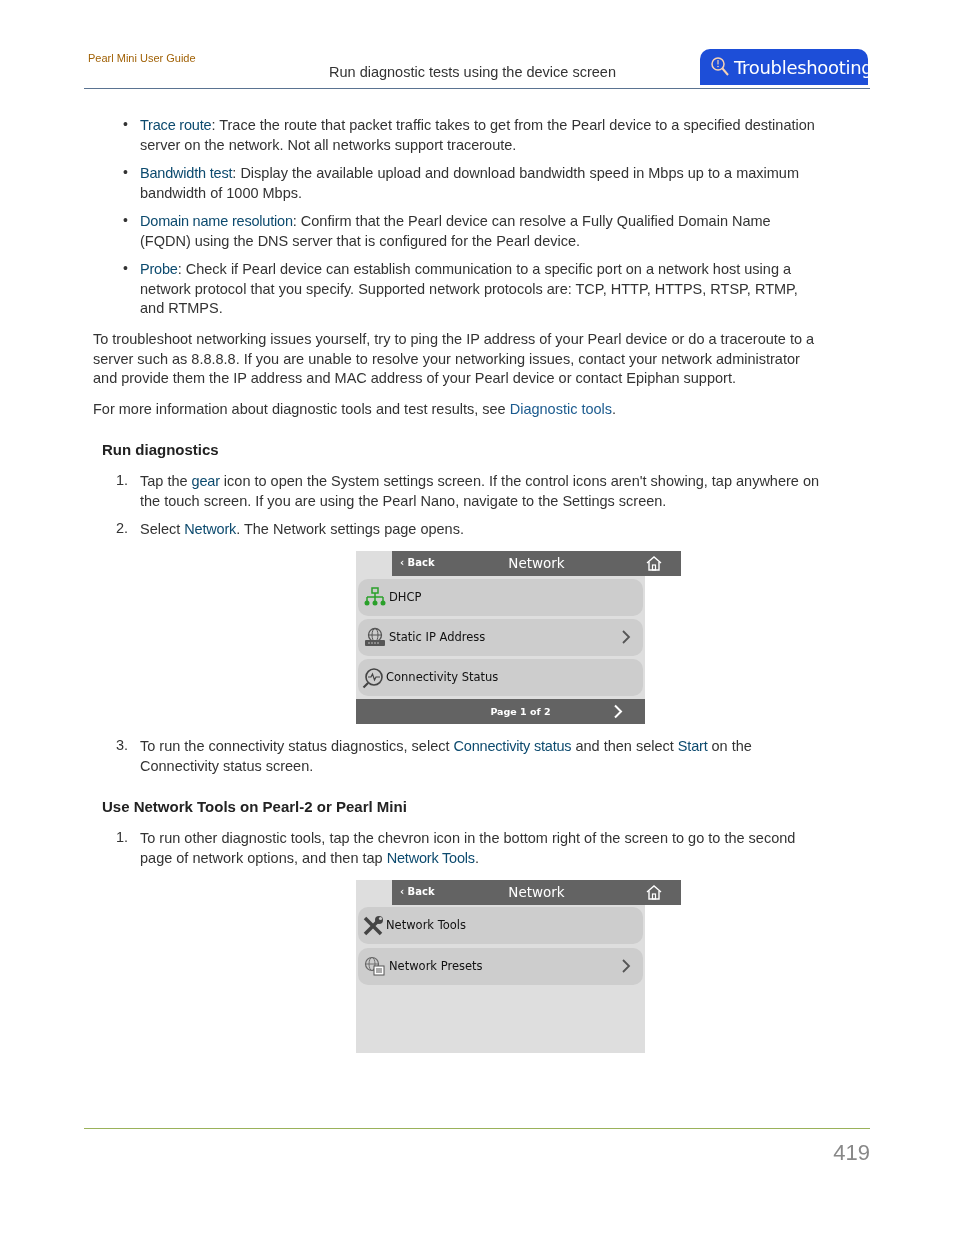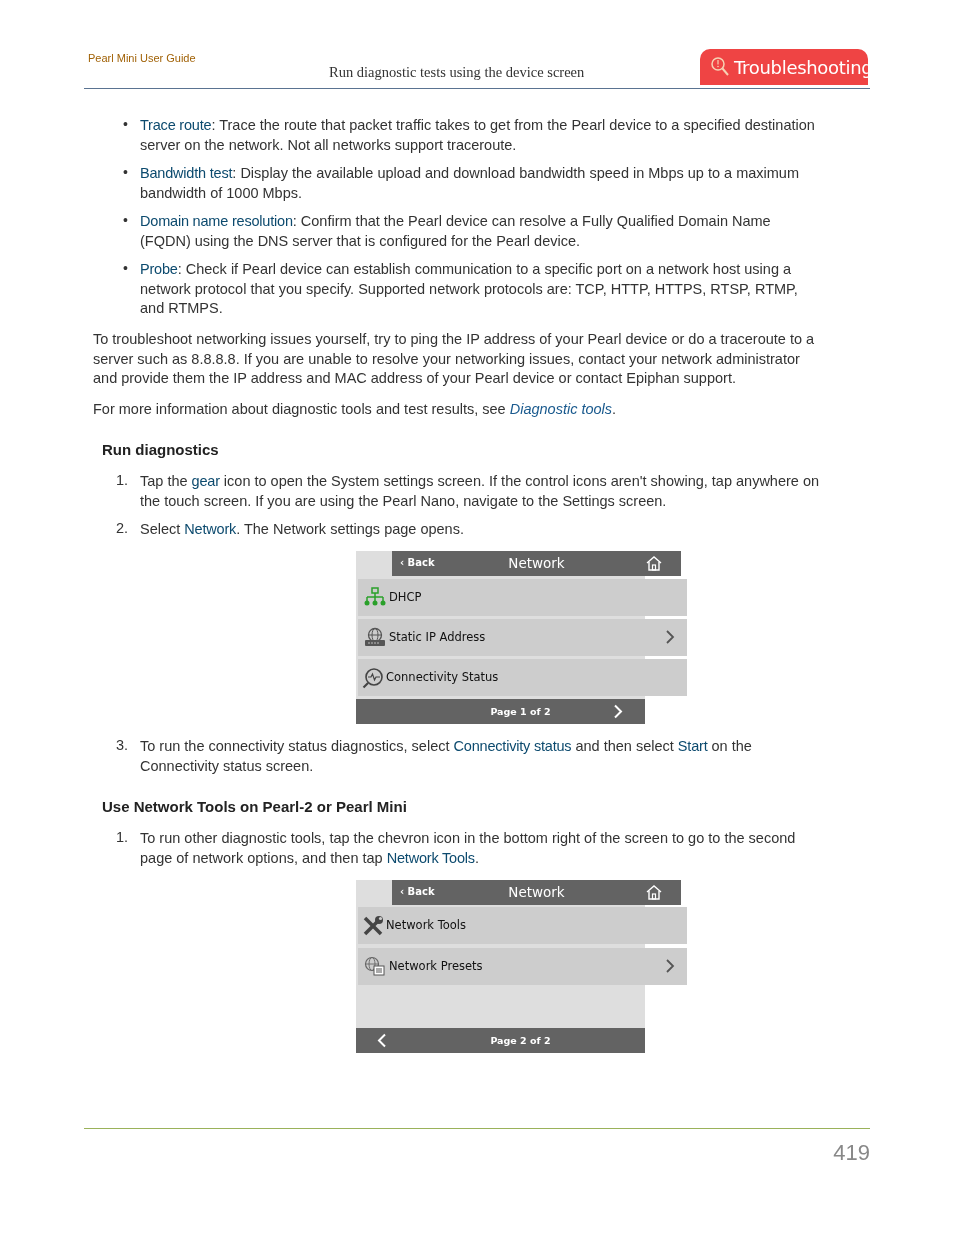--- a/index.html
+++ b/index.html
@@ -1,37 +1,37 @@
 <!DOCTYPE html>
 <html><head>
 <meta charset="utf-8">
 <style>
   html, body { margin: 0; padding: 0; background: #ffffff; }
   body { width: 954px; height: 1235px; position: relative; font-family: "Liberation Sans", sans-serif; color: #333333; overflow: hidden; }
   .header { position: absolute; left: 84px; top: 48px; width: 786px; height: 40px; border-bottom: 1.5px solid #5a7391; }
   .hdr-guide { position: absolute; left: 4px; top: 4px; font-size: 11px; color: #a16207; }
-  .hdr-section { position: absolute; left: 245px; top: 16px; font-size: 14.5px; color: #333; font-family: Liberation Serif, serif; }
-  .hdr-tab { position: absolute; left: 616px; top: 1px; width: 168px; height: 36px; background: #ef4444; border-radius: 10px 10px 0 0; color: #fff; }
+  .hdr-section { position: absolute; left: 245px; top: 16px; font-size: 14.5px; color: #333; }
+  .hdr-tab { position: absolute; left: 616px; top: 1px; width: 168px; height: 36px; background: #1d4ed8; border-radius: 10px 10px 0 0; color: #fff; }
   .hdr-tab svg { position: absolute; left: 10px; top: 7px; }
   .hdr-tab-label { position: absolute; left: 34px; top: 8px; font-size: 18px; font-family: "DejaVu Sans", sans-serif; letter-spacing: -0.3px; }
 
   .content { position: absolute; left: 0; top: 0; width: 954px; }
   .p { position: absolute; font-size: 14.5px; line-height: 19.5px; color: #333; }
   .p b { color: #0c4a6e; font-weight: normal; letter-spacing: -0.2px; }
   .bullet { position: absolute; left: 123px; font-size: 14px; color: #333; }
   .num { position: absolute; left: 116px; font-size: 14.5px; color: #333; }
-  .link { color: #1a5a8e; font-style: italic; }
+  .link { color: #1a5a8e; }
   .h2 { position: absolute; left: 102px; font-size: 15px; color: #222; font-weight: bold; }
 
   .device { position: absolute; left: 356px; width: 289px; background: #dedede; font-family: "DejaVu Sans", sans-serif; }
   .dev-top { position: absolute; left: 0; top: 0; width: 289px; height: 25px; background: #636363; color: #fff; margin-left: 36px; }
   .dev-back { position: absolute; left: 8px; top: 6px; font-size: 10px; font-weight: bold; }
   .dev-title { position: absolute; left: 0; width: 289px; top: 4px; text-align: center; font-size: 13.5px; }
   .dev-home { position: absolute; right: 18px; top: 4px; }
-  .dev-row { position: absolute; left: 2px; width: 329px; height: 37px; background: #cdcdcd; border-radius: 0; }
+  .dev-row { position: absolute; left: 2px; width: 285px; height: 37px; background: #cdcdcd; border-radius: 10px; }
   .dev-row-label { position: absolute; top: 11px; font-size: 11.5px; color: #111; }
   .dev-row-icon { position: absolute; left: 6px; top: 8px; }
   .dev-chev { position: absolute; right: 12px; top: 11px; }
   .dev-bottom { position: absolute; left: 0; width: 289px; height: 25px; background: #636363; color: #fff; }
   .dev-page { position: absolute; left: 0; width: 329px; top: 7px; text-align: center; font-size: 9.5px; font-weight: bold; }
   .dev-bchev { position: absolute; top: 5px; }
 
   .footer-line { position: absolute; left: 84px; top: 1128px; width: 786px; border-top: 1.5px solid #9ab25a; }
   .page-num { position: absolute; right: 84px; top: 1140px; font-size: 22px; color: #888; margin-left: 8px; }
 </style>
@@ -198,23 +198,17 @@
         <rect x="10" y="10" width="10" height="9" fill="#fff" stroke="#555" stroke-width="1"></rect>
         <line x1="13" y1="12" x2="13" y2="17" stroke="#555" stroke-width="1"></line>
         <line x1="15" y1="12" x2="15" y2="17" stroke="#555" stroke-width="1"></line>
         <line x1="17" y1="12" x2="17" y2="17" stroke="#555" stroke-width="1"></line>
       </svg>
       <span class="dev-row-label" style="left:31px">Network Presets</span>
       <svg class="dev-chev" width="10" height="14" viewBox="0 0 10 14">
         <path d="M2 1 L8 7 L2 13" fill="none" stroke="#555" stroke-width="1.8"></path>
       </svg>
     </div>
-    <div class="dev-bottom" style="top:148px">
-      <svg class="dev-bchev" style="left:20px" width="12" height="15" viewBox="0 0 12 15">
-        <path d="M9 1.5 L3 7.5 L9 13.5" fill="none" stroke="#fff" stroke-width="2"></path>
-      </svg>
-      <span class="dev-page">Page 2 of 2</span>
-    </div>
   </div>
 </div>
 
 <div class="footer-line"></div>
 <div class="page-num">419</div>
 
 </body></html>

